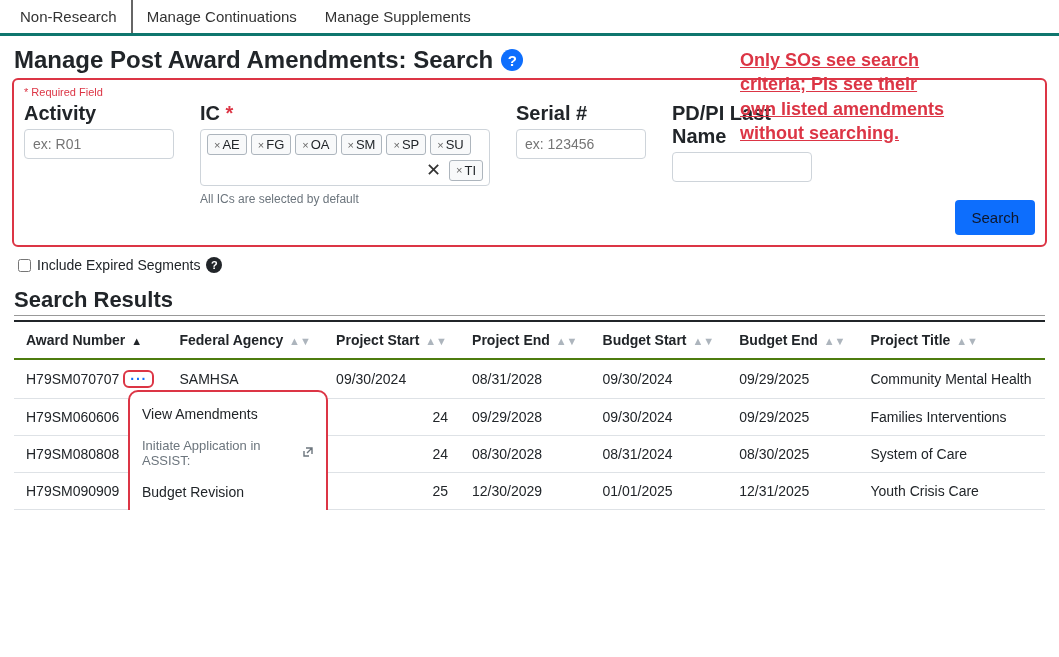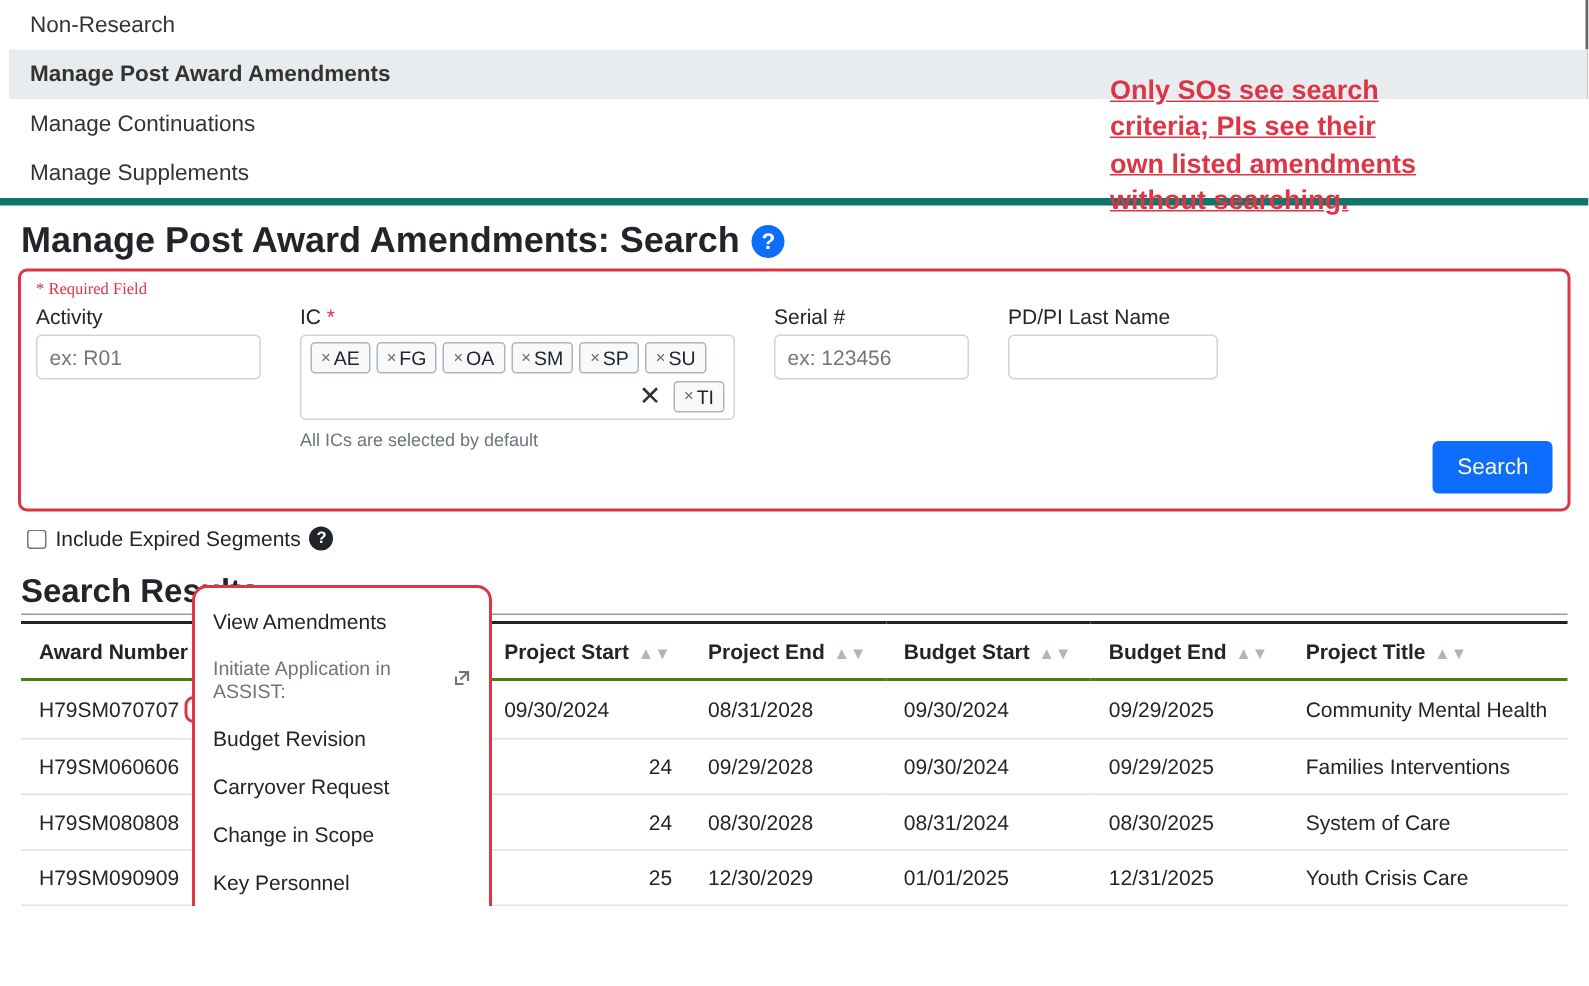--- a/index.html
+++ b/index.html
@@ -1,39 +1,39 @@
 <!DOCTYPE html>
 <html><head>
 <meta charset="utf-8">
 <style>
 * { box-sizing: border-box; margin: 0; padding: 0; }
 body { font-family: Arial, Helvetica, sans-serif; font-size: 14px; color: #212529; background: #fff; }
 
-.tabs { display: flex; gap: 0; border-bottom: 5px solid #0f766e; padding-left: 6px; flex-direction: column; }
+.tabs { display: flex; gap: 0; border-bottom: 3px solid #0f766e; padding-left: 6px; }
 .tab { padding: 8px 14px; font-size: 15px; color: #333; background: #fff; cursor: pointer; border-right: 1px solid #ccc; }
 .tab.first { border-right: 2px solid #666; }
 .tab.active { background: #e9ecef; font-weight: bold; }
 .tab.plain { border-right: none; }
 
 .page-title { font-size: 24px; font-weight: bold; margin: 10px 14px 4px; display: flex; align-items: center; gap: 8px; }
 .help-icon { width: 22px; height: 22px; border-radius: 50%; background: #0d6efd; color: #fff; display: flex; align-items: center; justify-content: center; font-weight: bold; font-size: 15px; }
 
 .search-panel { border: 2px solid #dc3545; border-radius: 6px; margin: 0 12px; padding: 6px 10px 10px; position: relative; }
-.req-note { color: #dc3545; font-size: 11px; font-family: Liberation Serif, serif; }
+.req-note { color: #dc3545; font-size: 11px; }
 .fields { display: flex; gap: 26px; margin-top: 4px; align-items: flex-start; }
 .field { display: flex; flex-direction: column; gap: 4px; }
-.field label { font-weight: normal; font-size: 14px; }
+.field label { font-weight: bold; font-size: 20px; }
 .field input[type="text"] { border: 1px solid #ced4da; border-radius: 4px; padding: 6px 8px; font-size: 14px; }
 .red-star { color: #dc3545; }
 .chip-box { border: 1px solid #ced4da; border-radius: 4px; padding: 4px 6px; min-height: 34px; display: flex; flex-wrap: wrap; gap: 4px; align-items: center; width: 290px; position: relative; }
 .chip { border: 1px solid #adb5bd; border-radius: 3px; padding: 2px 6px; font-size: 13px; background: #f8f9fa; display: flex; align-items: center; gap: 2px; }
 .chip .x { font-size: 11px; color: #666; }
 .clear-all { font-size: 18px; color: #333; margin-left: auto; margin-right: 4px; cursor: pointer; }
 .ic-hint { font-size: 12px; color: #6c757d; margin-top: 2px; }
-.search-btn { background: #0d6efd; color: #fef9c3; border: none; border-radius: 4px; padding: 9px 16px; font-size: 15px; cursor: pointer; }
+.search-btn { background: #0d6efd; color: #0f172a; border: none; border-radius: 4px; padding: 9px 16px; font-size: 15px; cursor: pointer; }
 .btn-row { display: flex; justify-content: flex-end; margin-top: -6px; }
 
 .callout { position: absolute; left: 740px; top: 48px; width: 210px; color: #dc3545; font-weight: bold; font-size: 18px; line-height: 1.35; text-decoration: underline; }
 
 .include-row { margin: 10px 18px 4px; display: flex; align-items: center; gap: 6px; }
 .help-sm { width: 16px; height: 16px; border-radius: 50%; background: #212529; color: #fff; display: inline-flex; align-items: center; justify-content: center; font-size: 11px; font-weight: bold; }
 
 .results-title { font-size: 22px; font-weight: bold; margin: 14px 14px 4px; border-bottom: 1px solid #999; padding-bottom: 2px; }
 .toolbar { display: flex; align-items: center; margin: 4px 14px 6px; gap: 8px; }
 .filter-input { border: 1px solid #ced4da; border-radius: 4px; padding: 5px 8px; width: 180px; font-size: 14px; }
@@ -59,21 +59,20 @@
 
 .container { position: relative; width: 1059px; }
 </style>
 </head>
 <body>
 
 <div class="container">
 
   <div class="tabs">
     <div class="tab first">Non-Research</div>
-    <div class="tab active">Manage Post Award Amendments</div>
     <div class="tab plain">Manage Continuations</div>
     <div class="tab plain">Manage Supplements</div>
   </div>
 
   <div class="page-title">
     <span>Manage Post Award Amendments: Search</span>
     <span class="help-icon">?</span>
   </div>
 
   <div class="search-panel">

